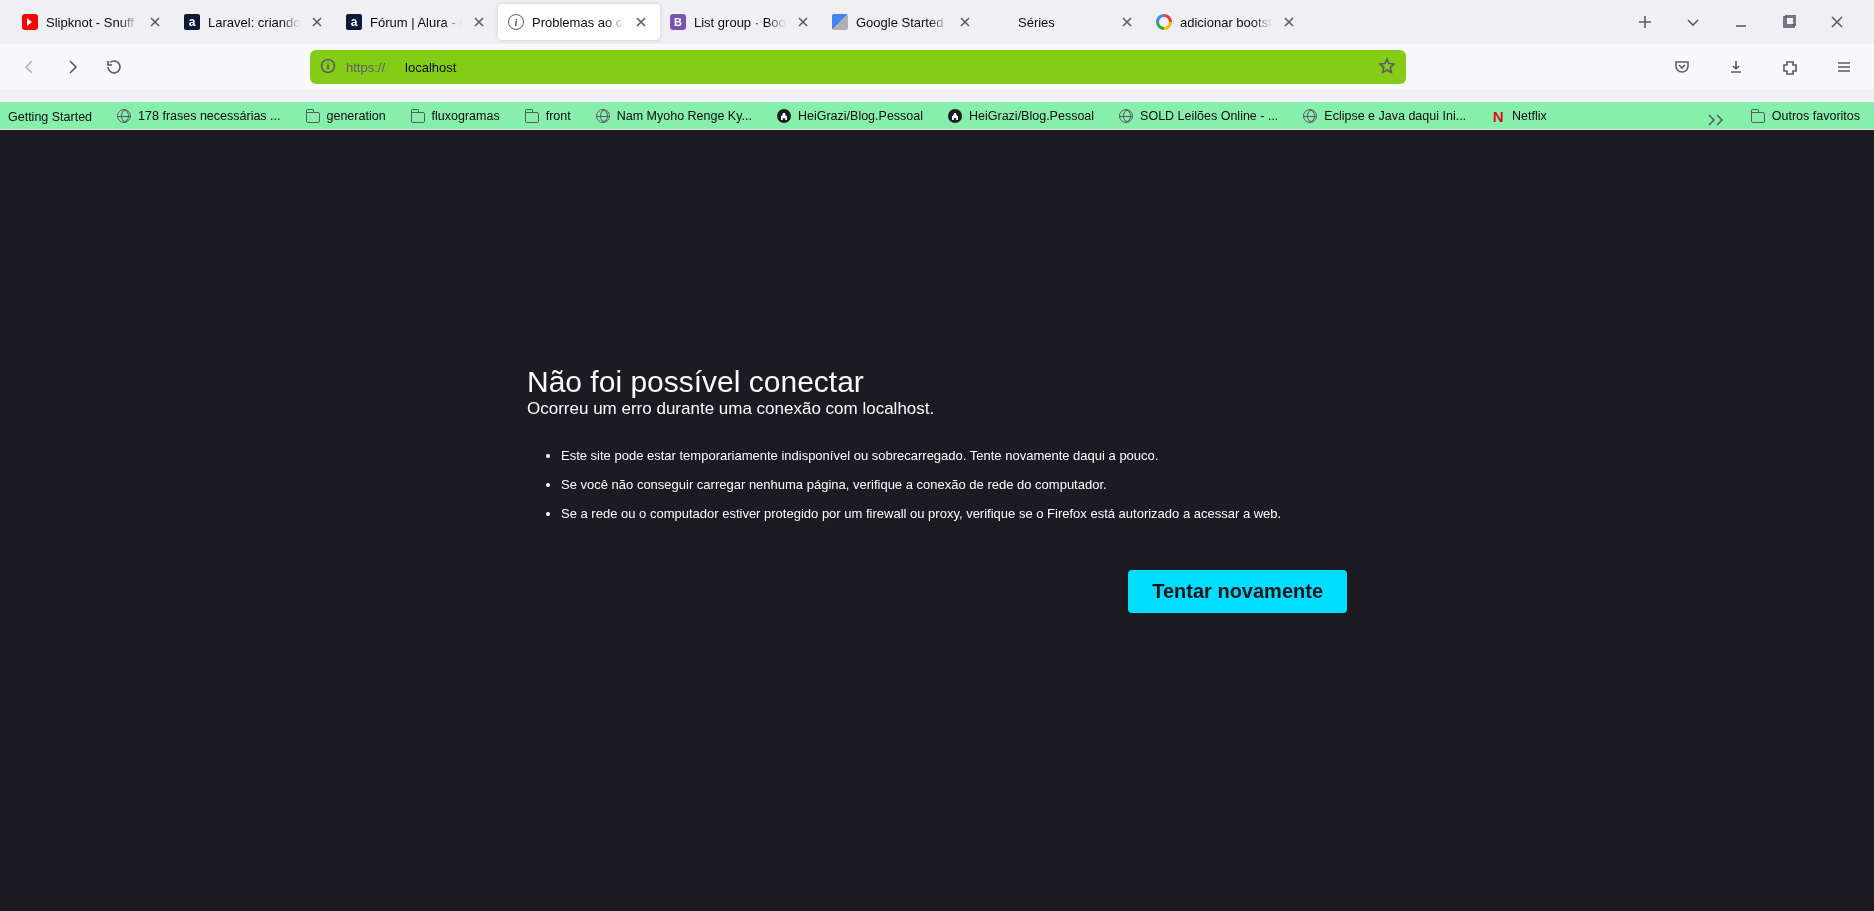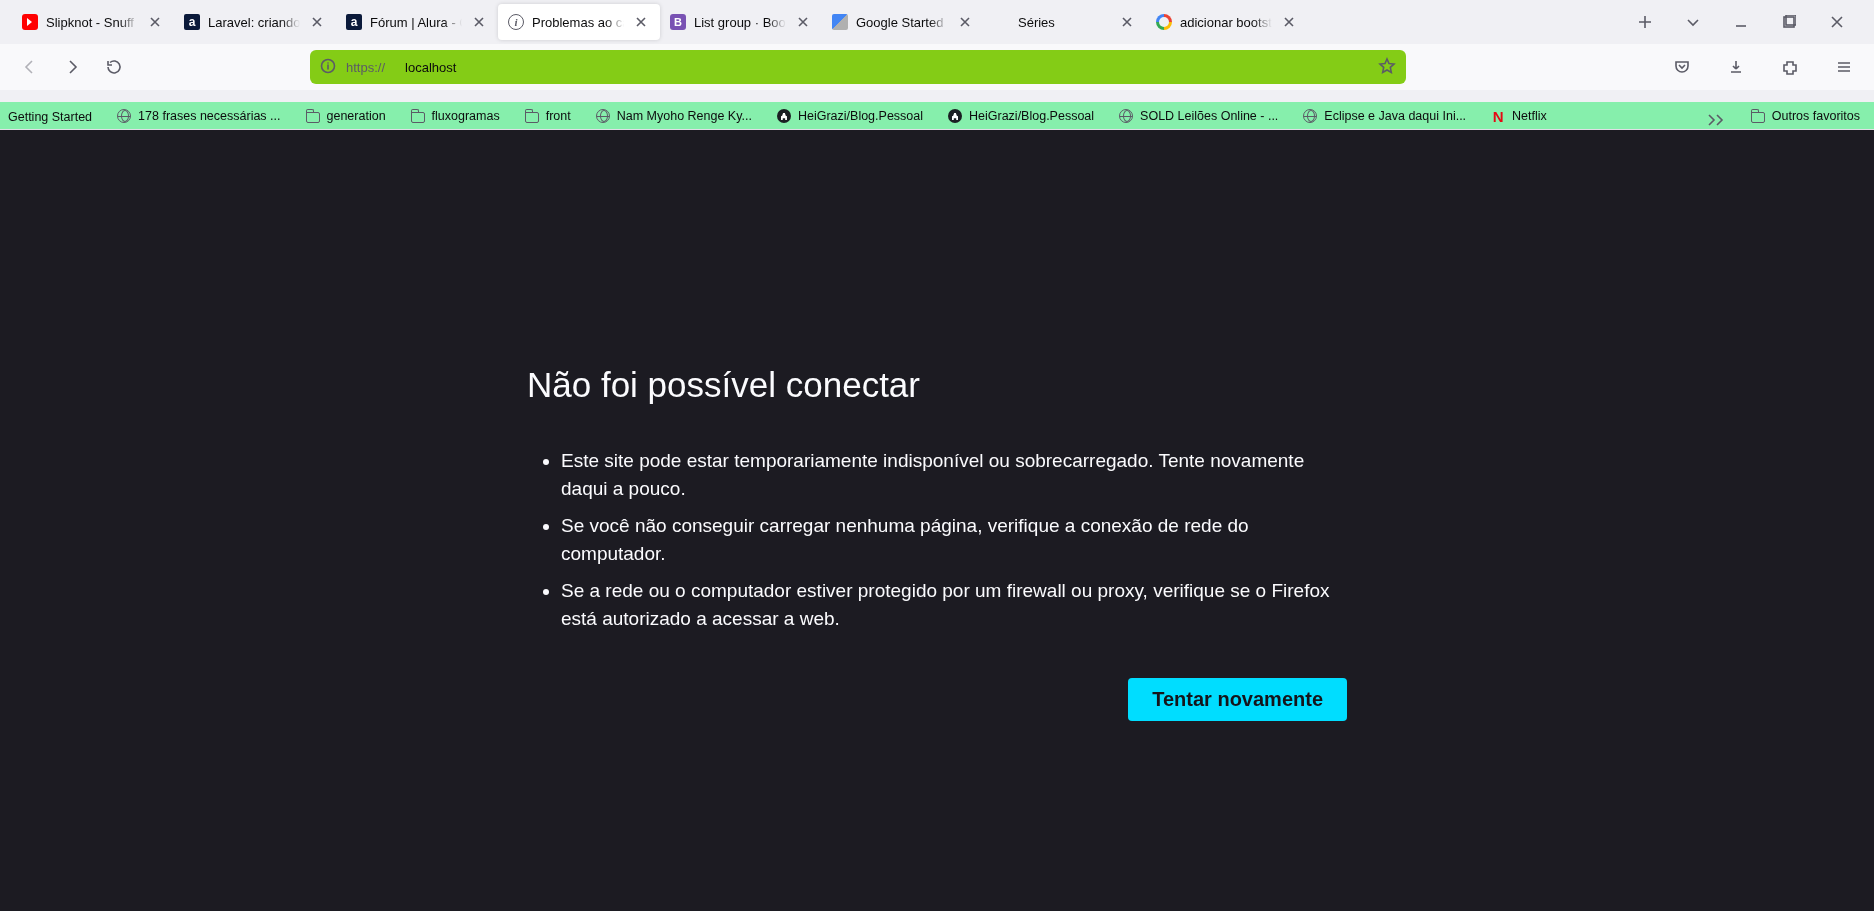--- a/index.html
+++ b/index.html
@@ -140,37 +140,36 @@
     background:#1c1b22;
     color:#fbfbfe;
     display:flex;
     justify-content:center;
   }
   .err-box {
     width: 820px;
     margin-top: 235px;
   }
   .err-title {
-    font-size: 35px;
+    font-size: 30px;
     font-weight: 400;
-    margin-bottom: 42px;
     color:#fbfbfe;
   }
   .err-sub {
     font-size: 17px;
     margin-bottom: 28px;
     color:#fbfbfe;
   }
   .err-list {
     list-style: disc;
     padding-left: 34px;
     color:#fbfbfe;
   }
   .err-list li {
-    font-size: 19px;
+    font-size: 13px;
     line-height: 1.45;
     margin-bottom: 10px;
     color:#cfcfd8;
   }
   .err-list li { color:#fbfbfe; }
   .err-actions { display:flex; justify-content:flex-end; margin-top:46px; }
   .retry-btn {
     background:#00ddff;
     color:#15141a;
     border:none;
@@ -426,20 +425,21 @@
     <span class="bm-ico">
         <span class="folder"></span>
       </span>
     <span>Outros favoritos</span>
   </a>
 </div>
 
 <div class="content">
   <div class="err-box">
     <h1 class="err-title">Não foi possível conectar</h1>
+    <p class="err-sub">Ocorreu um erro durante uma conexão com localhost.</p>
     <ul class="err-list">
       <li>Este site pode estar temporariamente indisponível ou sobrecarregado. Tente novamente daqui a pouco.</li>
       <li>Se você não conseguir carregar nenhuma página, verifique a conexão de rede do computador.</li>
       <li>Se a rede ou o computador estiver protegido por um firewall ou proxy, verifique se o Firefox está autorizado a acessar a web.</li>
     </ul>
     <div class="err-actions">
       <button class="retry-btn">Tentar novamente</button>
     </div>
   </div>
 </div>

